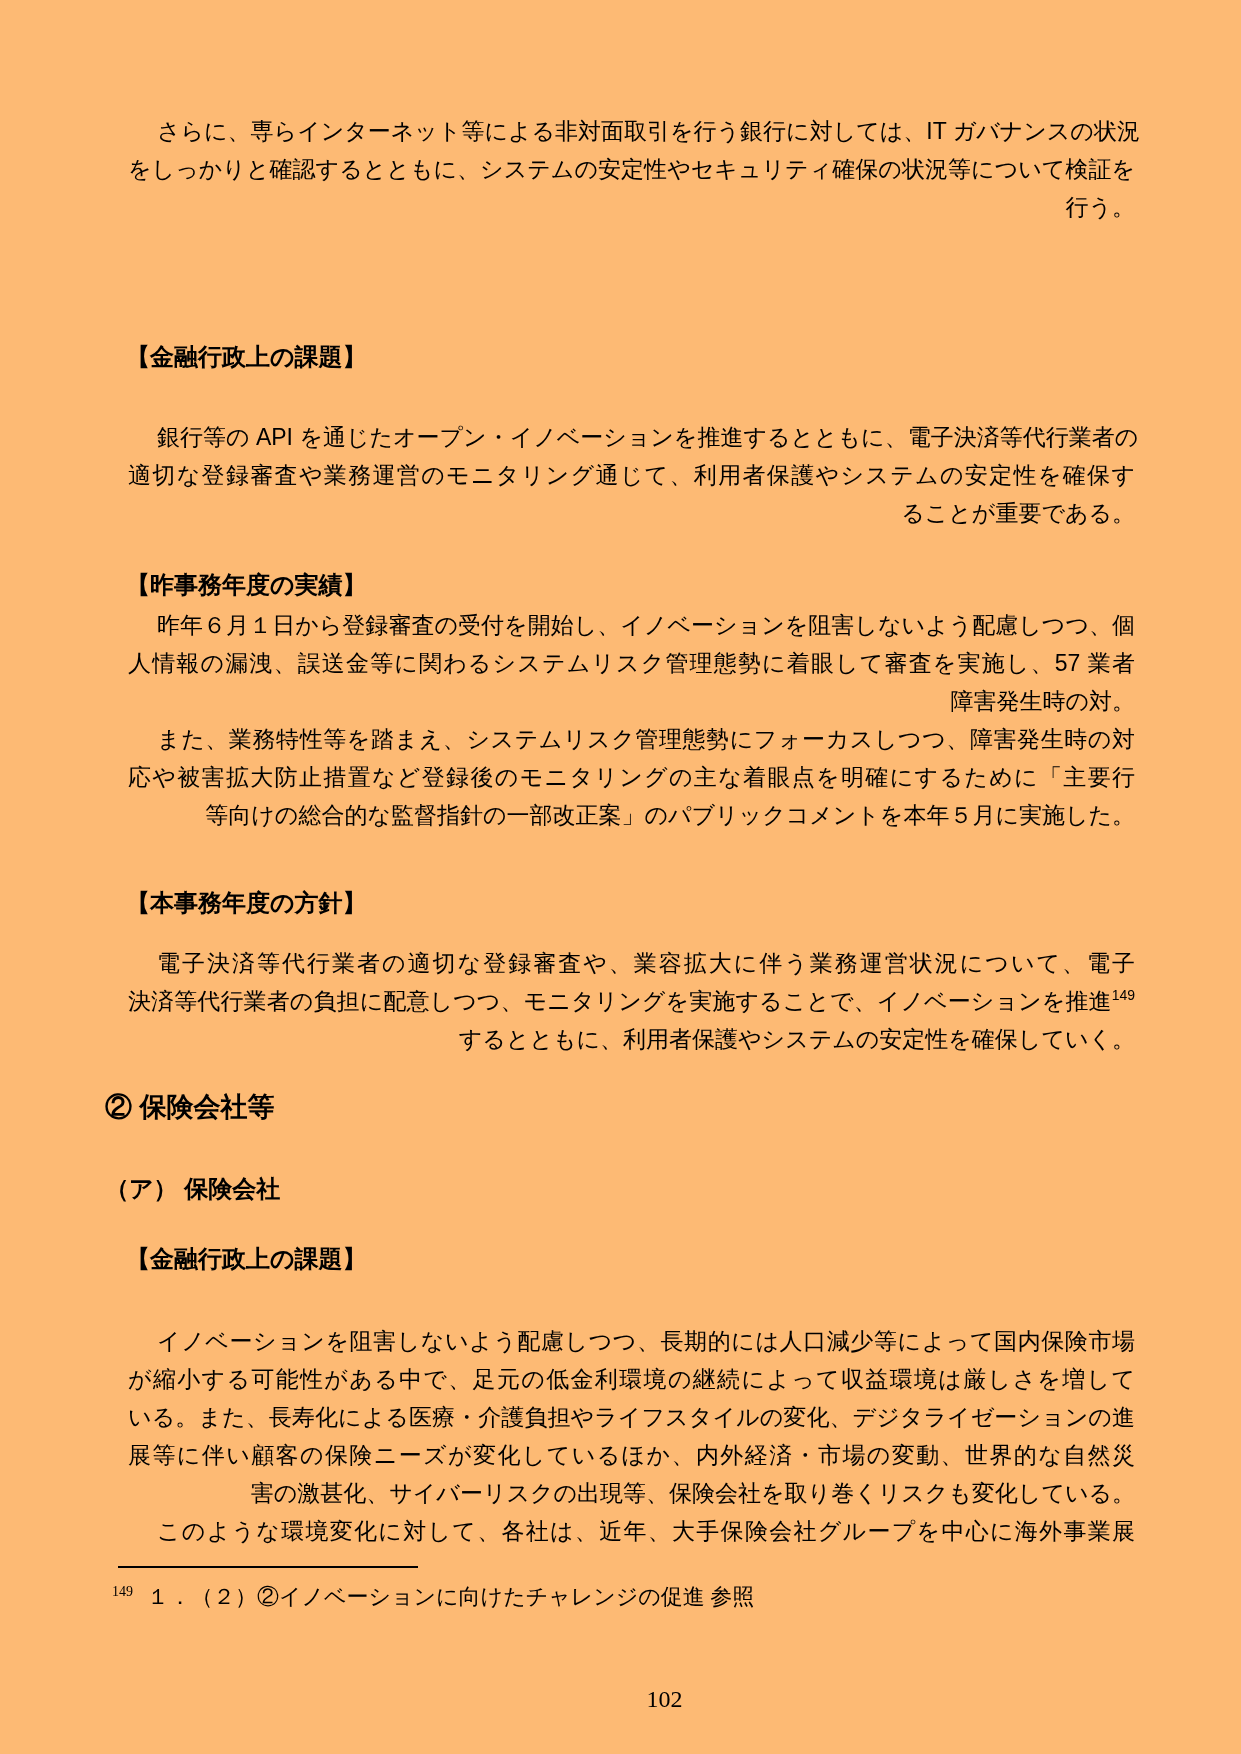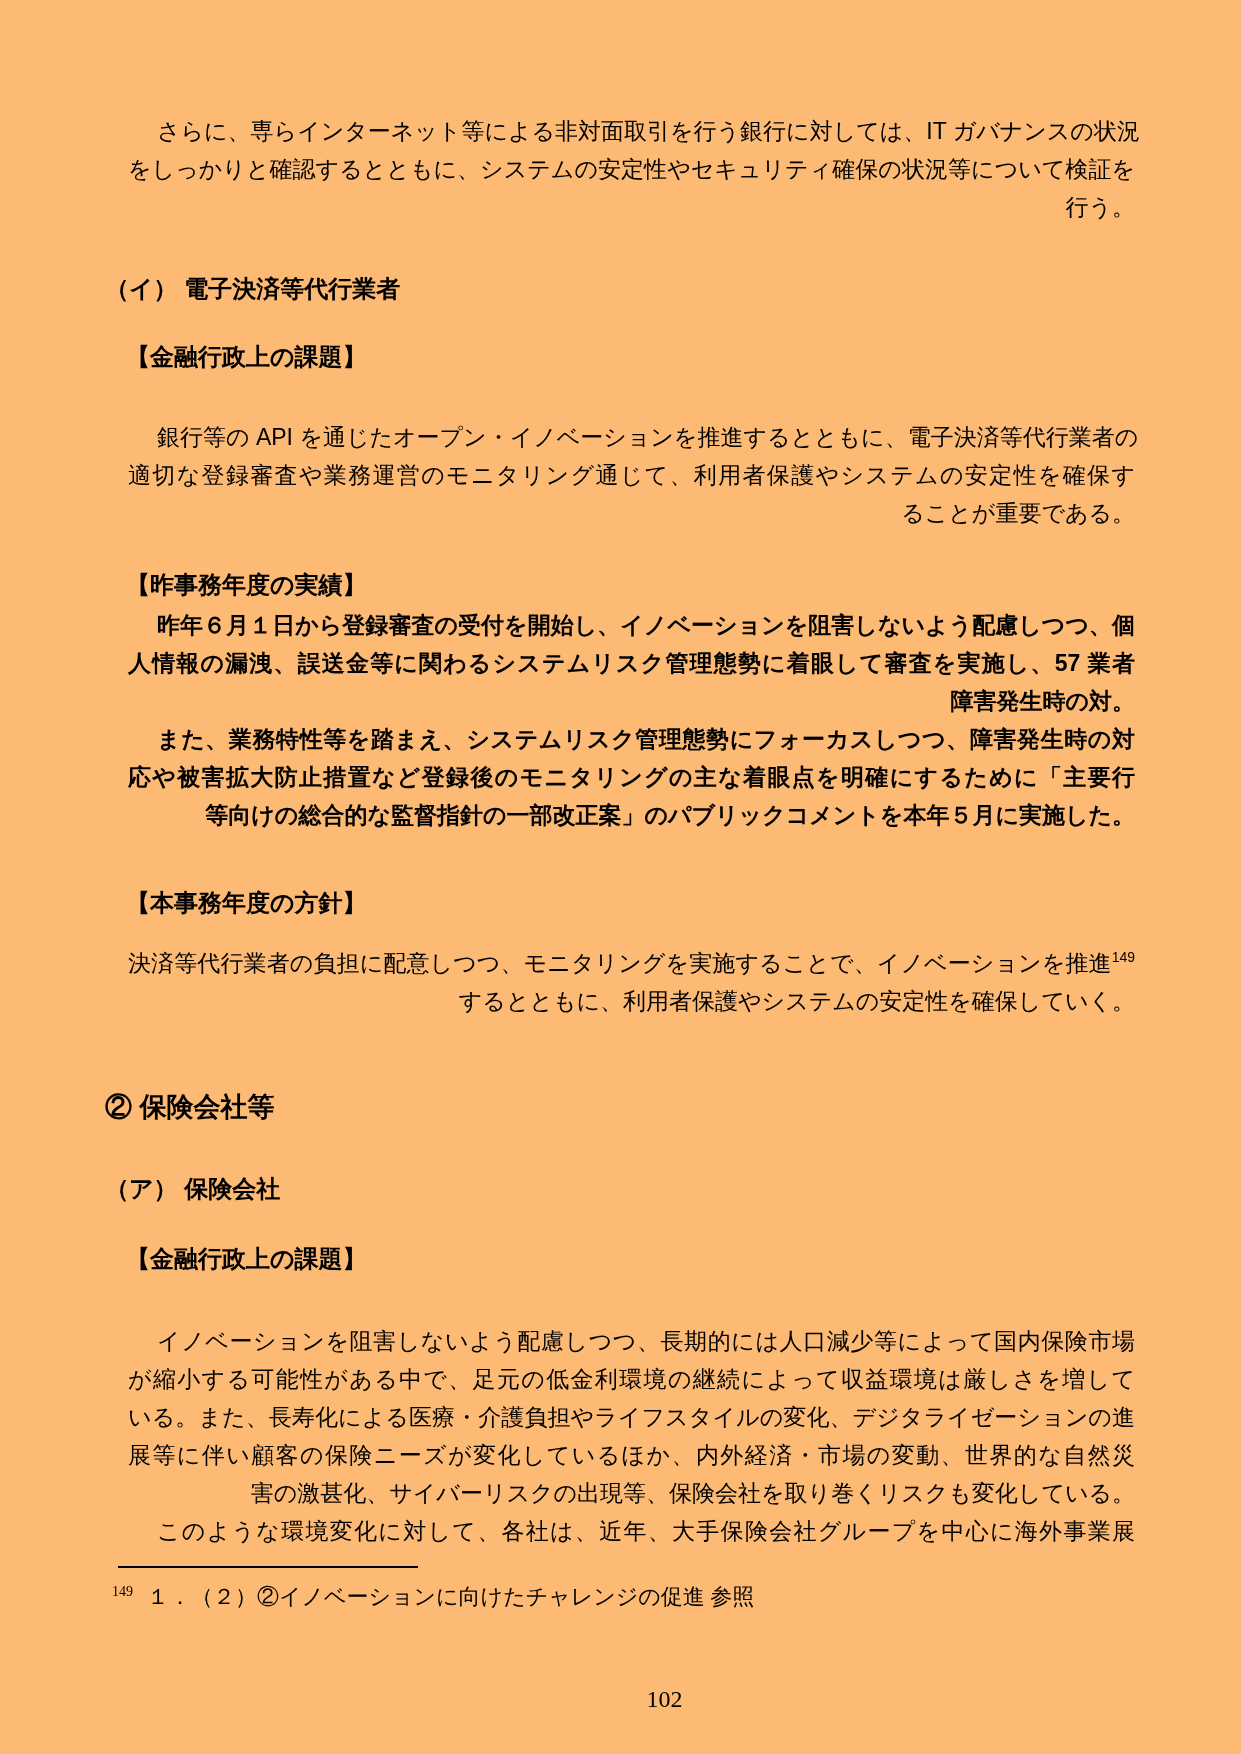--- a/index.html
+++ b/index.html
@@ -88,44 +88,44 @@
 <body>
 
 <div class="page">
 
   <div class="block para" style="top:112px;">
     <div class="line full indent">さらに、専らインターネット等による非対面取引を行う銀行に対しては、IT ガバナンスの状況</div>
     <div class="line full">をしっかりと確認するとともに、システムの安定性やセキュリティ確保の状況等について検証を</div>
     <div class="line">行う。</div>
   </div>
 
-  <div class="heading item-level" style="top:272px;">（イ） 電子決済等代行業者</div>
 
   <div class="heading bracket-level" style="top:340px;">【金融行政上の課題】</div>
 
   <div class="block para" style="top:418px;">
     <div class="line full indent">銀行等の API を通じたオープン・イノベーションを推進するとともに、電子決済等代行業者の</div>
     <div class="line full">適切な登録審査や業務運営のモニタリング通じて、利用者保護やシステムの安定性を確保す</div>
     <div class="line">ることが重要である。</div>
   </div>
 
   <div class="heading bracket-level" style="top:568px;">【昨事務年度の実績】</div>
 
-  <div class="block para" style="top:606px;font-weight:bold;">
+  <div class="block para" style="top:606px;">
     <div class="line full indent">昨年６月１日から登録審査の受付を開始し、イノベーションを阻害しないよう配慮しつつ、個</div>
     <div class="line full">人情報の漏洩、誤送金等に関わるシステムリスク管理態勢に着眼して審査を実施し、57 業者</div>
     <div class="line">障害発生時の対。</div>
     <div class="line full indent">また、業務特性等を踏まえ、システムリスク管理態勢にフォーカスしつつ、障害発生時の対</div>
     <div class="line full">応や被害拡大防止措置など登録後のモニタリングの主な着眼点を明確にするために「主要行</div>
     <div class="line">等向けの総合的な監督指針の一部改正案」のパブリックコメントを本年５月に実施した。</div>
   </div>
 
   <div class="heading bracket-level" style="top:886px;">【本事務年度の方針】</div>
 
   <div class="block para" style="top:944px;">
+    <div class="line full indent">電子決済等代行業者の適切な登録審査や、業容拡大に伴う業務運営状況について、電子</div>
     <div class="line full"><span>決済等代行業者の負担に配意しつつ、モニタリングを実施することで、イノベーションを推進</span><sup class="fnref">149</sup></div>
     <div class="line">するとともに、利用者保護やシステムの安定性を確保していく。</div>
   </div>
 
   <div class="heading circle-level" style="top:1090px;">② 保険会社等</div>
 
   <div class="heading item-level" style="top:1172px;">（ア） 保険会社</div>
 
   <div class="heading bracket-level" style="top:1242px;">【金融行政上の課題】</div>
 

